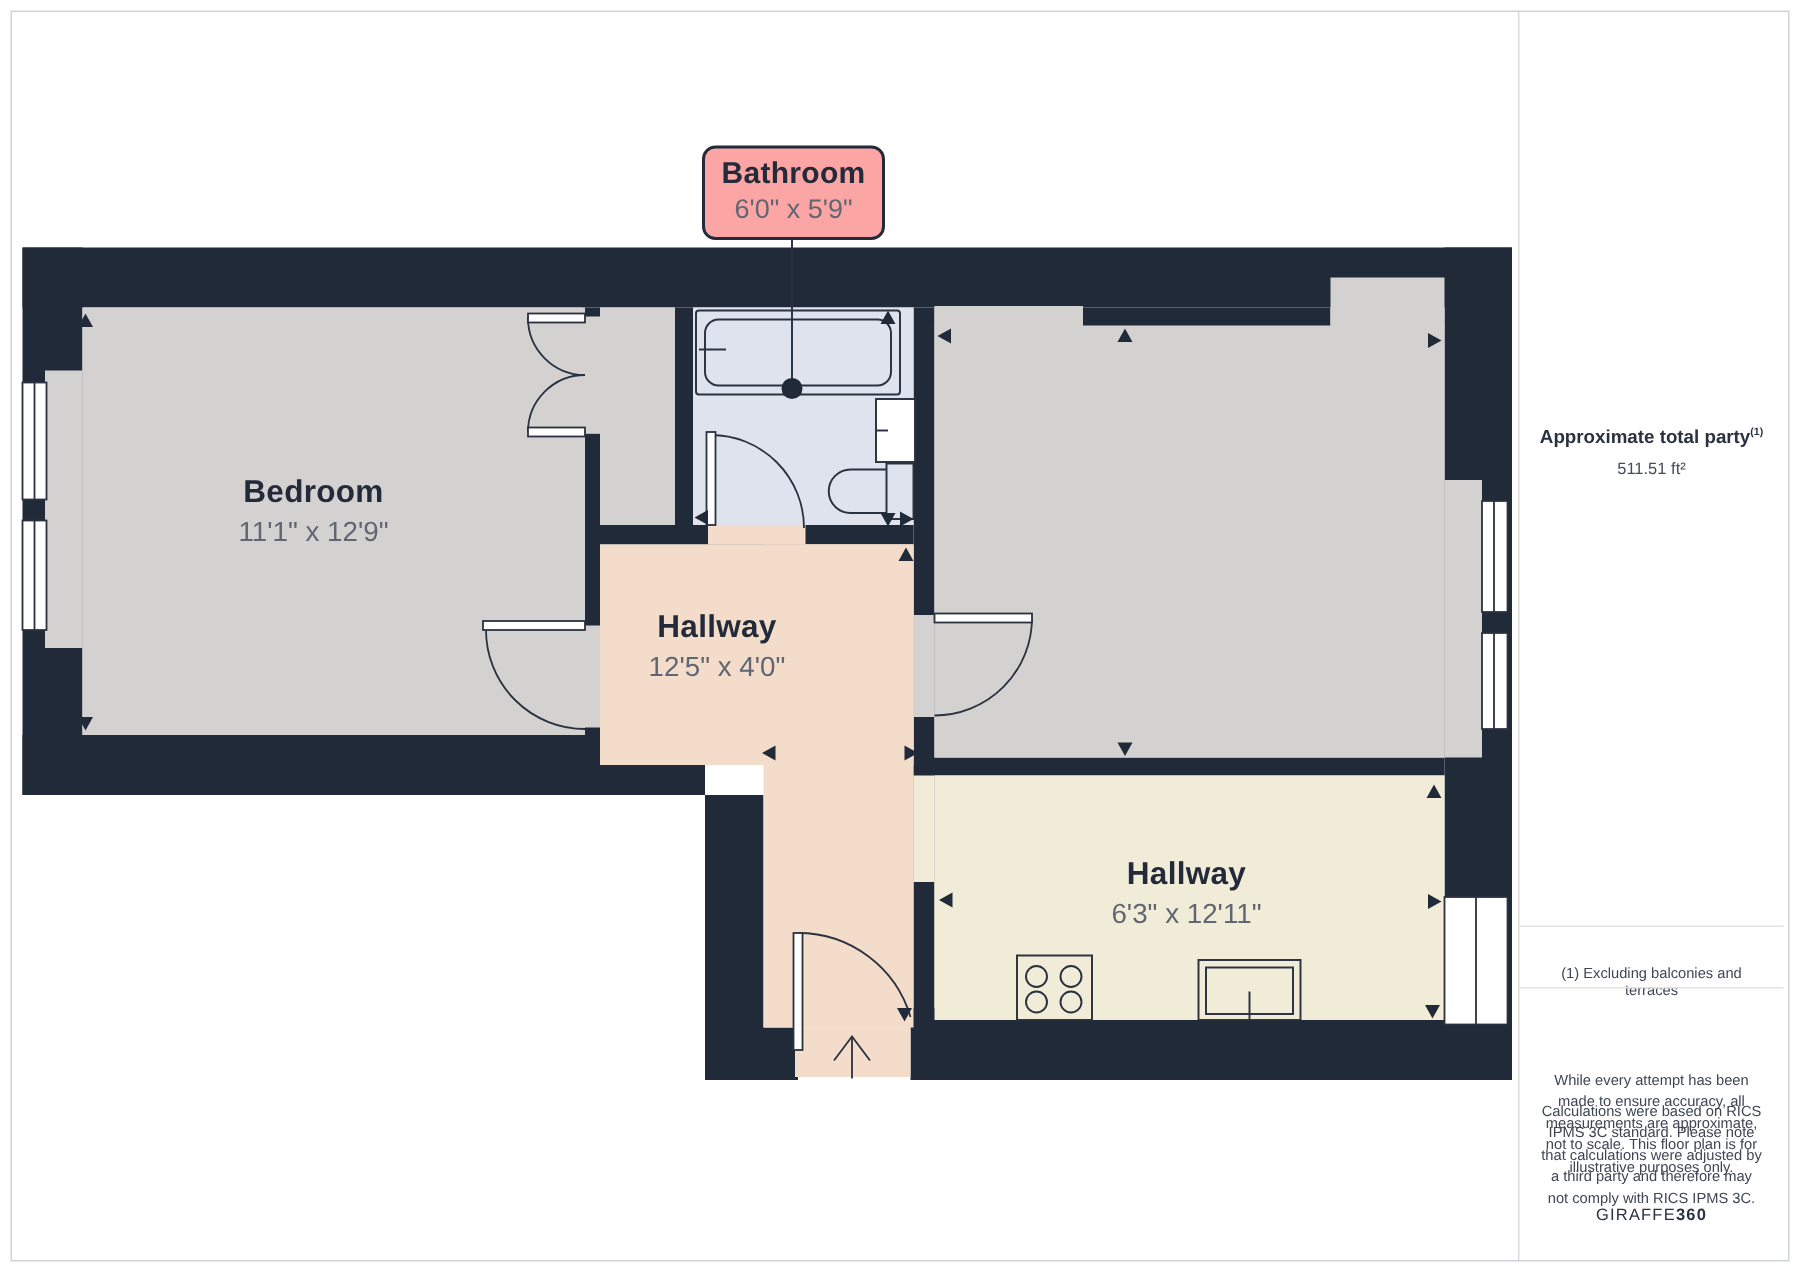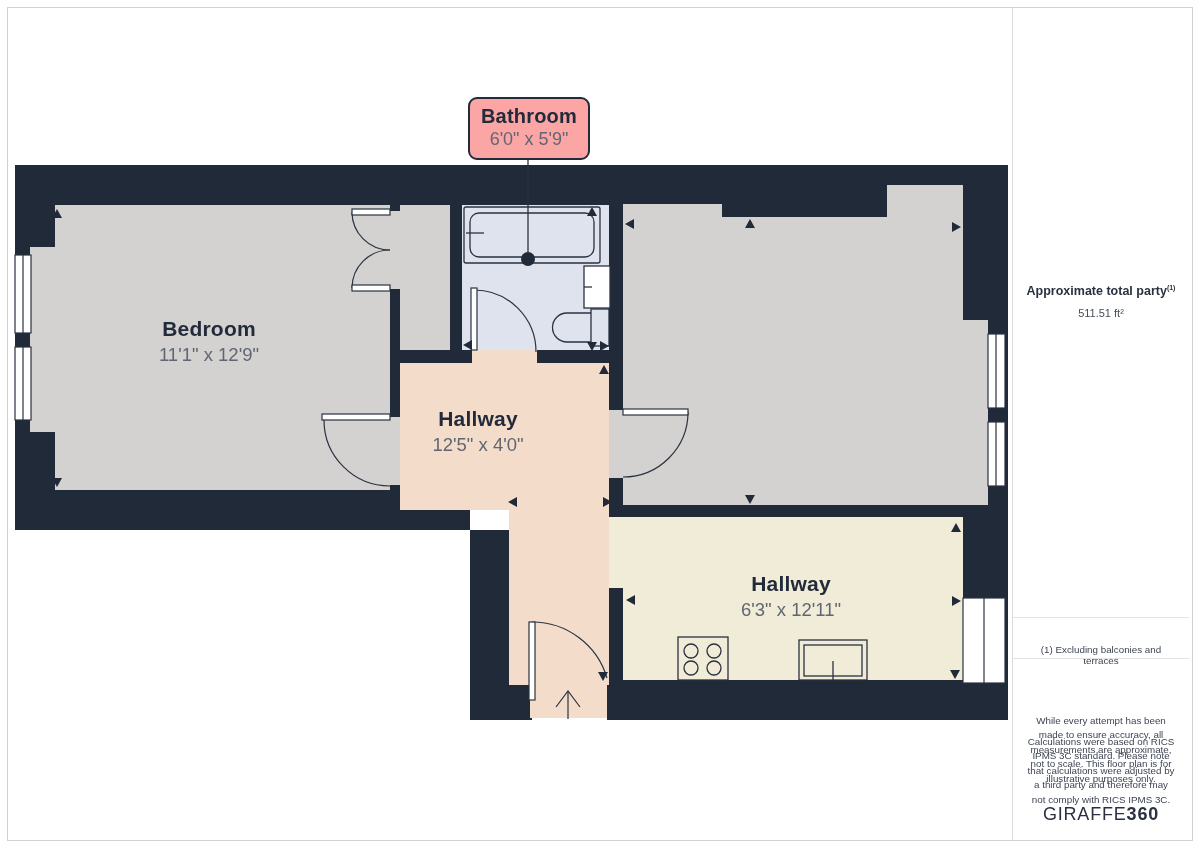--- a/index.html
+++ b/index.html
@@ -17,21 +17,21 @@
   #sidebar{position:absolute;left:1012px;top:8px;width:176px;height:832px;background:#fff;border-left:1px solid #dcdcdc;}
   .sb-abs{position:absolute;left:0;width:100%;text-align:center;color:#3e4553;}
   #sb-title{top:276px;font-size:12.5px;font-weight:bold;color:#2a3140;}
   #sb-title sup{font-size:7px;}
   #sb-value{top:299px;font-size:11px;color:#454c59;}
   .sb-divider{position:absolute;left:0;width:100%;height:1px;background:#e3e3e3;}
   #sb-footnote{top:636px;font-size:9.8px;padding:0 10px;box-sizing:border-box;}
   .sb-para{font-size:9.8px;line-height:1.48;padding:0 13px;box-sizing:border-box;}
   #sb-para1{top:666px;margin-top:40px;}
   #sb-para2{top:727px;}
-  #sb-brand{top:796px;font-size:18px;letter-spacing:.8px;color:#2a3140;}
+  #sb-brand{top:796px;font-size:11px;letter-spacing:.8px;color:#2a3140;}
   #sb-brand .b{font-weight:bold;}
 </style>
 </head>
 <body>
 
 <div id="stage">
 
   <svg id="plan-svg" width="1200" height="848" viewBox="0 0 1200 848">
 
     <g fill="#212a38">

